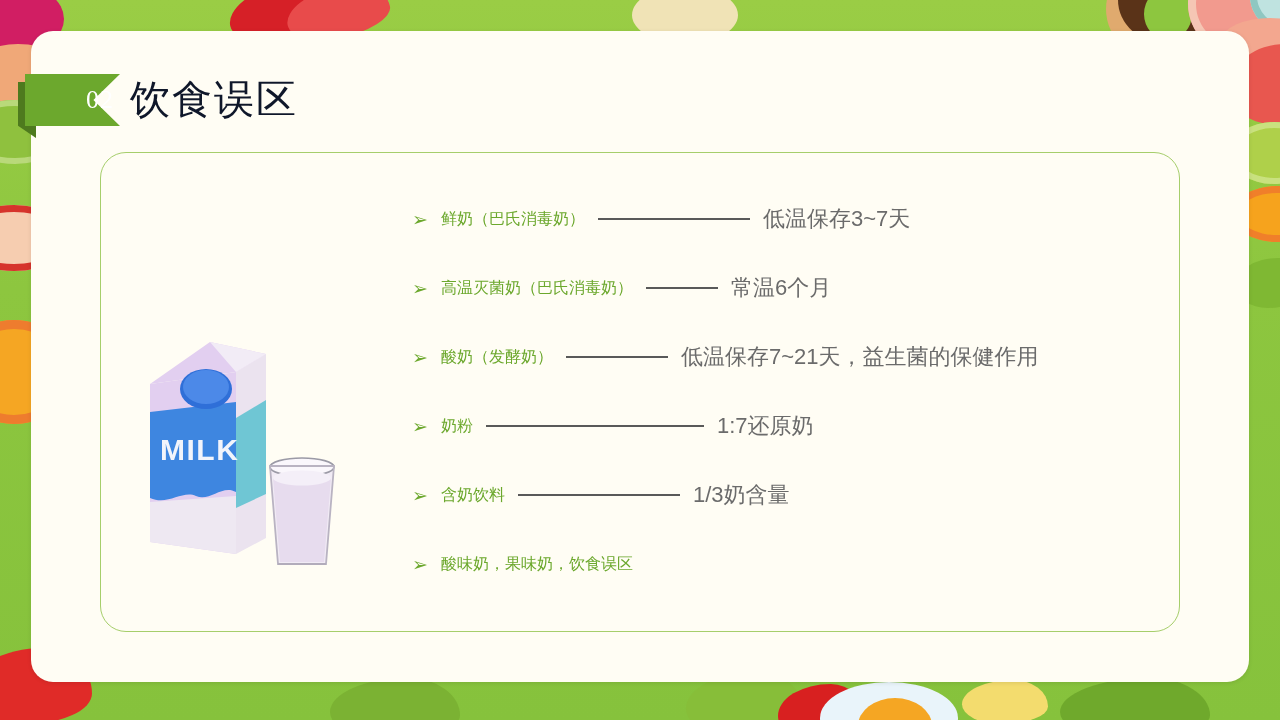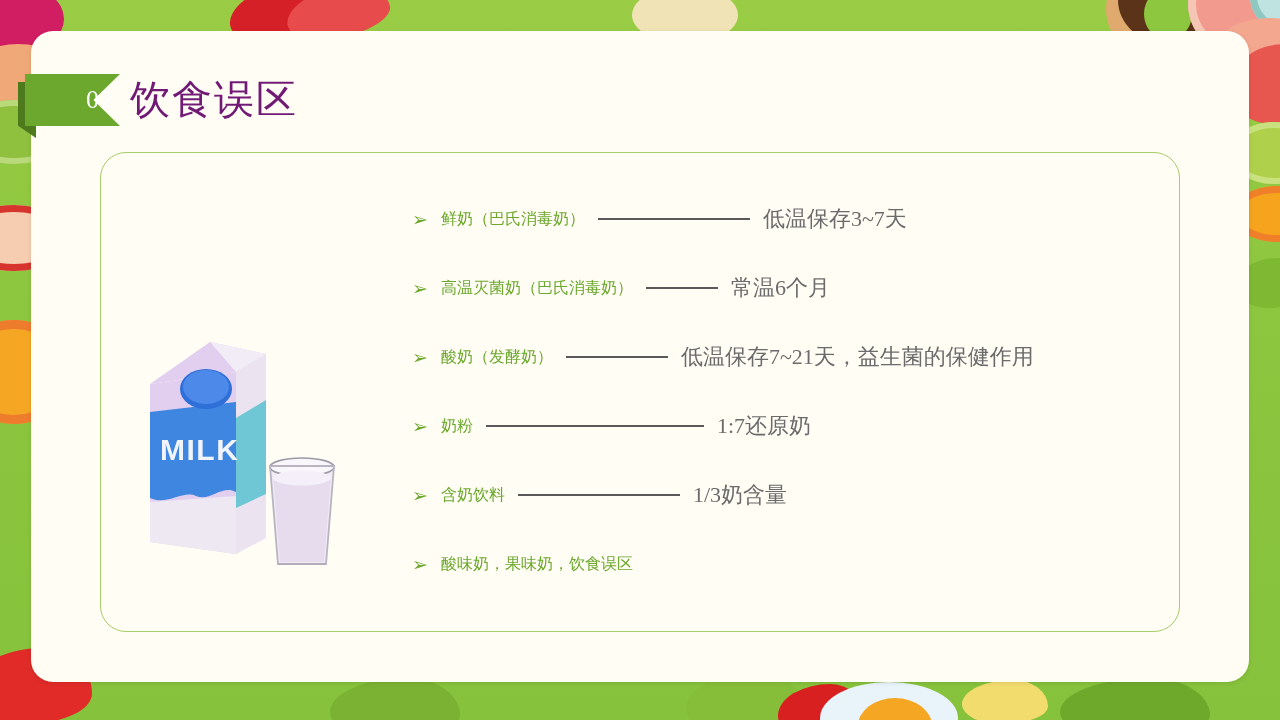--- a/index.html
+++ b/index.html
@@ -89,21 +89,21 @@
     font-family: Liberation Serif, serif;
     margin-left: 46px;
   }
 
   .slide-title {
     position: absolute;
     left: 130px;
     top: 71px;
     font-size: 40px;
     line-height: 56px;
-    color: #701a75;
+    color: #0f172a;
     font-family: "DejaVu Sans", "Liberation Sans", sans-serif;
     letter-spacing: 2px;
   }
 
   
   .panel {
     position: absolute;
     left: 100px;
     top: 152px;
     width: 1080px;
@@ -153,21 +153,21 @@
   .connector {
     height: 2px;
     background: #595959;
     margin: 0 13px;
     flex: 0 0 auto;
   }
   .desc {
     color: #6B6B6B;
     font-size: 22px;
     line-height: 30px;
-    font-family: Liberation Serif, serif;
+    font-family: Liberation Sans, sans-serif;
   }
 </style>
 </head>
 <body>
 
 <div id="slide">
 
   <div class="bg-base">
 
     <div class="fruit slice" style="left:-22px; top:-14px; width:86px; height:66px; background:#D11E63;"></div>

